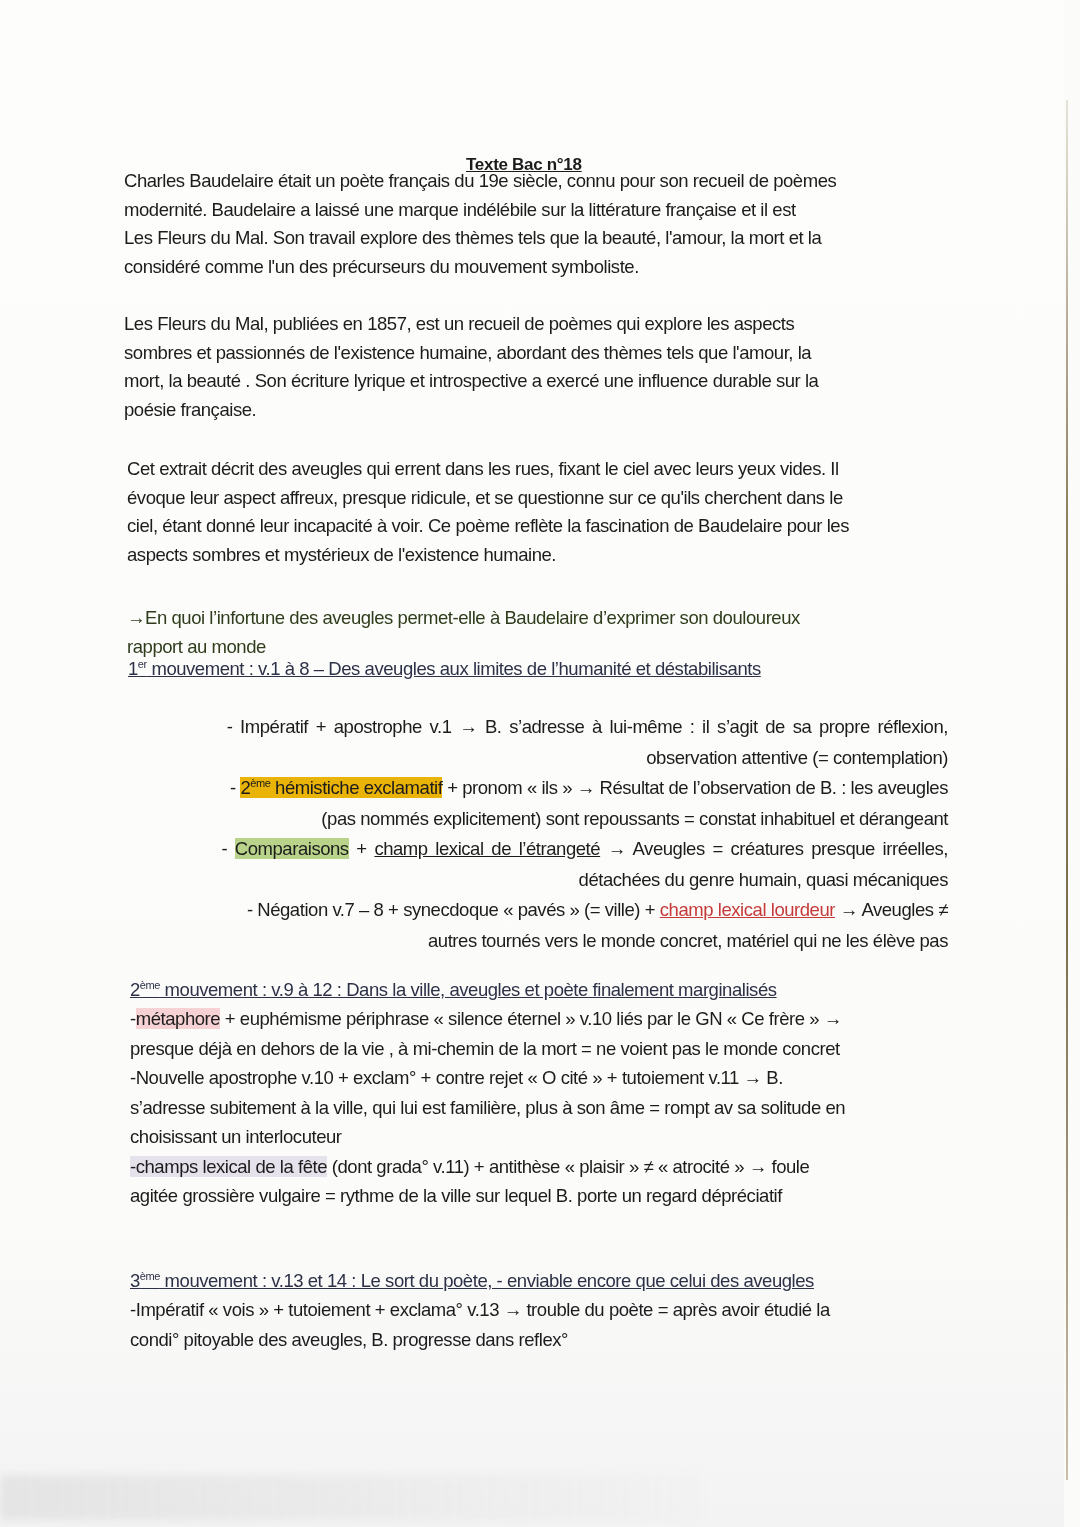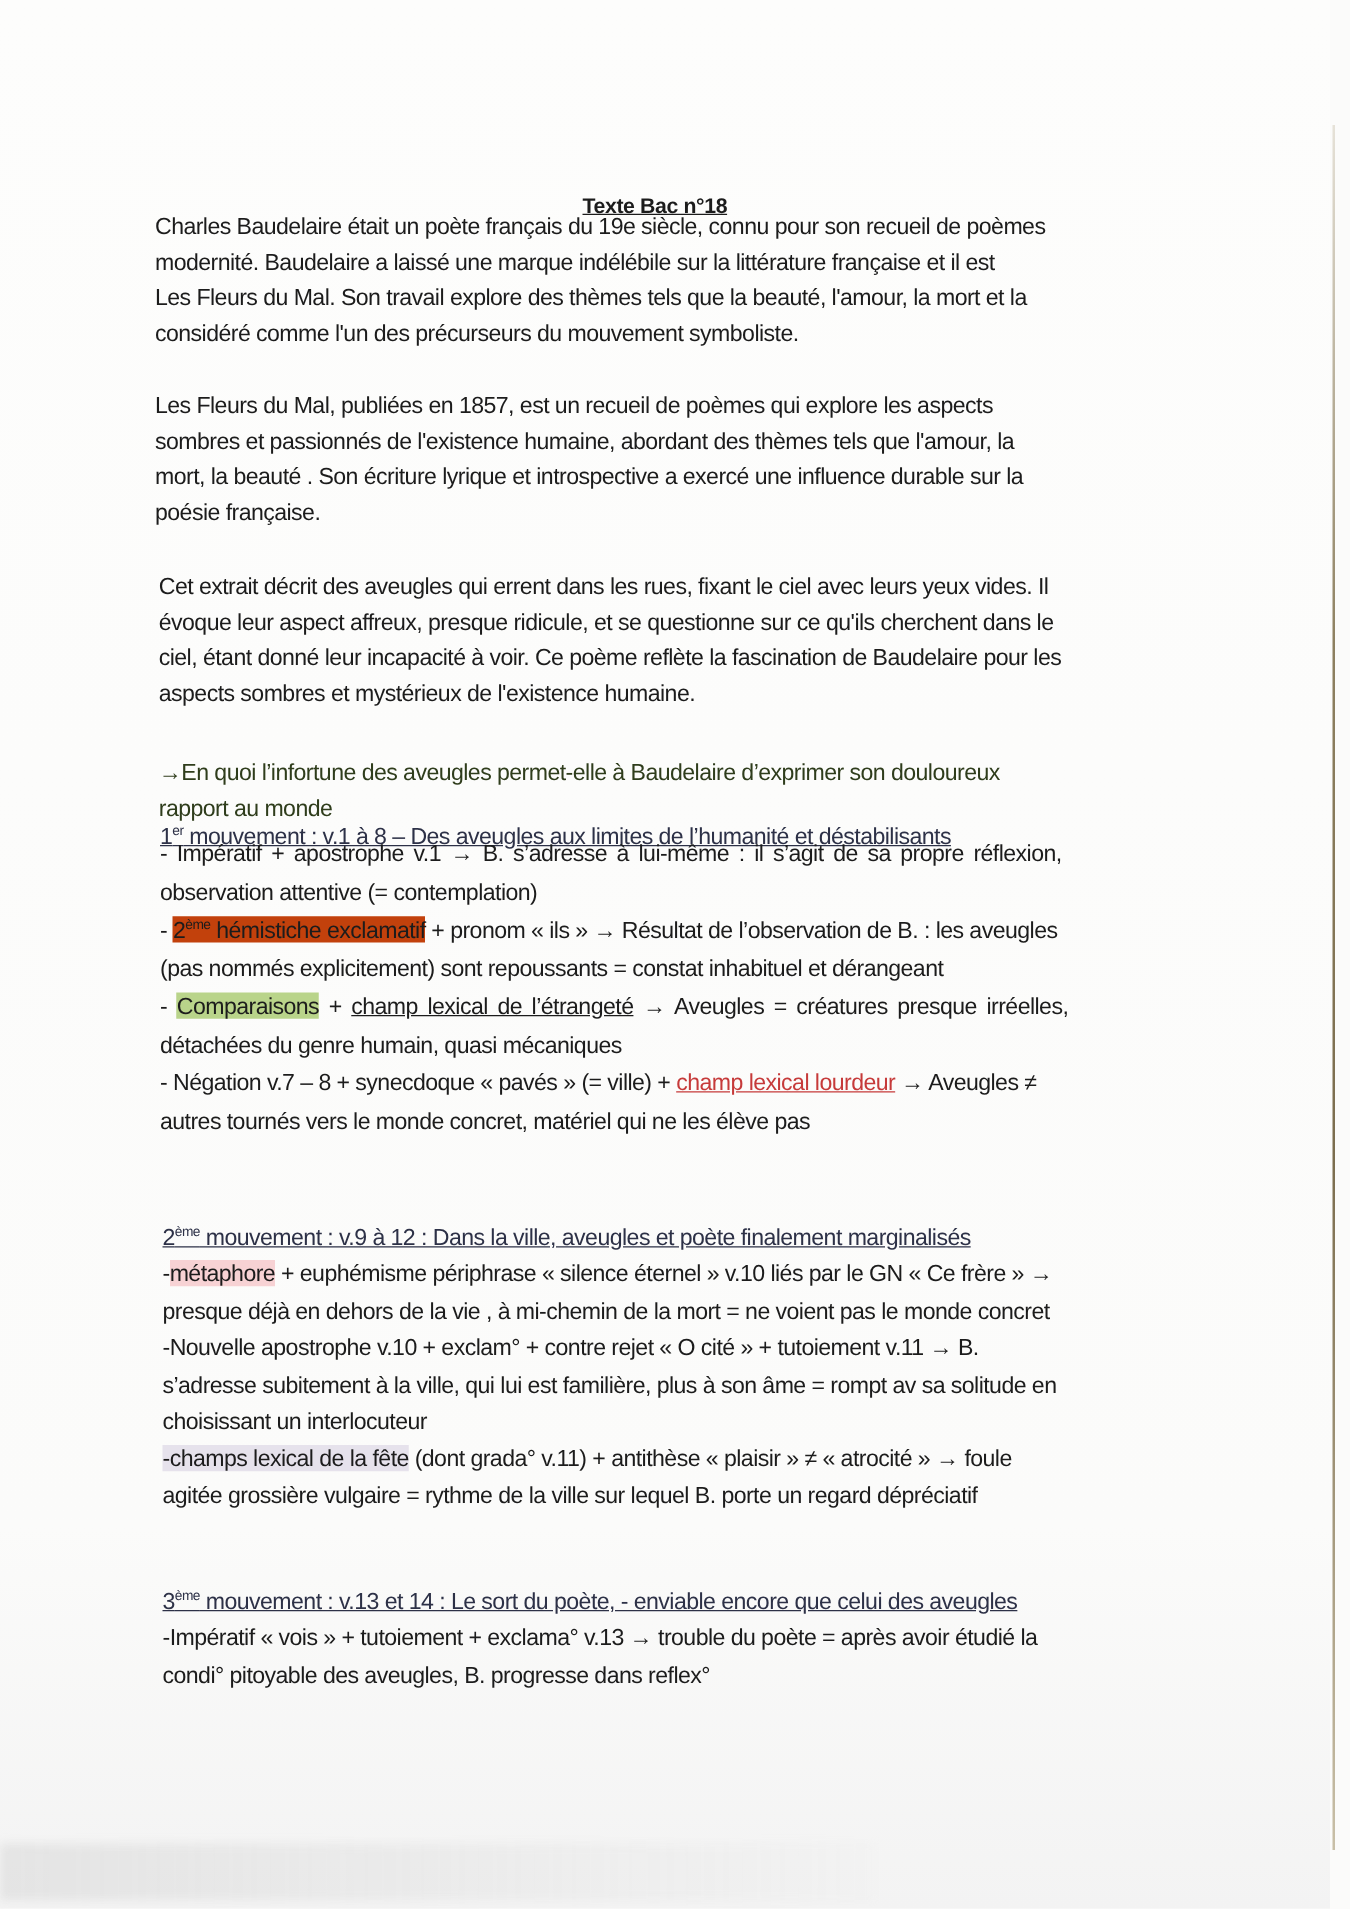--- a/index.html
+++ b/index.html
@@ -36,21 +36,21 @@
   .question { color:#2f3d1c; }
   .mv-head {
     position:absolute; left:128px; font-size:18.5px; line-height:30px;
     letter-spacing:-0.45px; color:#2d3147; text-decoration:underline;
   }
   .mv-body {
     position:absolute; left:128px; width:820px;
     font-size:18.5px; line-height:30.5px; letter-spacing:-0.45px;
   }
   sup { font-size:11px; line-height:0; }
-  .hl-yellow { background:#c2410c; }
+  .hl-yellow { background:#eab308; }
   .hl-green { background:#b9d48a; }
   .hl-pink { background:#f7d2d4; }
   .hl-lilac { background:#e6e2ec; }
   .ul { text-decoration:underline; }
   .red-ul { color:#c63a3a; text-decoration:underline; }
   .line { display:block; white-space:nowrap; }
 </style>
 </head>
 <body>
 
@@ -80,21 +80,21 @@
   <span class="line">ciel, étant donné leur incapacité à voir. Ce poème reflète la fascination de Baudelaire pour les</span>
   <span class="line">aspects sombres et mystérieux de l'existence humaine.</span>
 </div>
 
 <div class="para question" style="top:604px; left:127px;">
   <span class="line"><span>→</span><span>En quoi l’infortune des aveugles permet-elle à Baudelaire d’exprimer son douloureux</span></span>
   <span class="line">rapport au monde</span>
 </div>
 
 <div class="mv-head" style="top:654px;"><span>1</span><sup>er</sup><span> mouvement : v.1 à 8 – Des aveugles aux limites de l’humanité et déstabilisants</span></div>
-<div class="mv-body" style="top:668px;">
+<div class="mv-body" style="top:712px;text-align:right;">
   <span class="line" style="word-spacing:3px;">- Impératif + apostrophe v.1 → B. s’adresse à lui-même : il s’agit de sa propre réflexion,</span>
   <span class="line">observation attentive (= contemplation)</span>
   <span class="line"><span>- </span><span class="hl-yellow"><span>2</span><sup>ème</sup><span> hémistiche exclamatif</span></span><span> + pronom « ils » → Résultat de l’observation de B. : les aveugles</span></span>
   <span class="line">(pas nommés explicitement) sont repoussants = constat inhabituel et dérangeant</span>
   <span class="line" style="word-spacing:3px;"><span>- </span><span class="hl-green">Comparaisons</span><span> + </span><span class="ul">champ lexical de l’étrangeté</span><span> → Aveugles = créatures presque irréelles,</span></span>
   <span class="line">détachées du genre humain, quasi mécaniques</span>
   <span class="line"><span>- Négation v.7 – 8 + synecdoque « pavés » (= ville) + </span><span class="red-ul">champ lexical lourdeur</span><span> → Aveugles ≠</span></span>
   <span class="line">autres tournés vers le monde concret, matériel qui ne les élève pas</span>
 </div>
 

